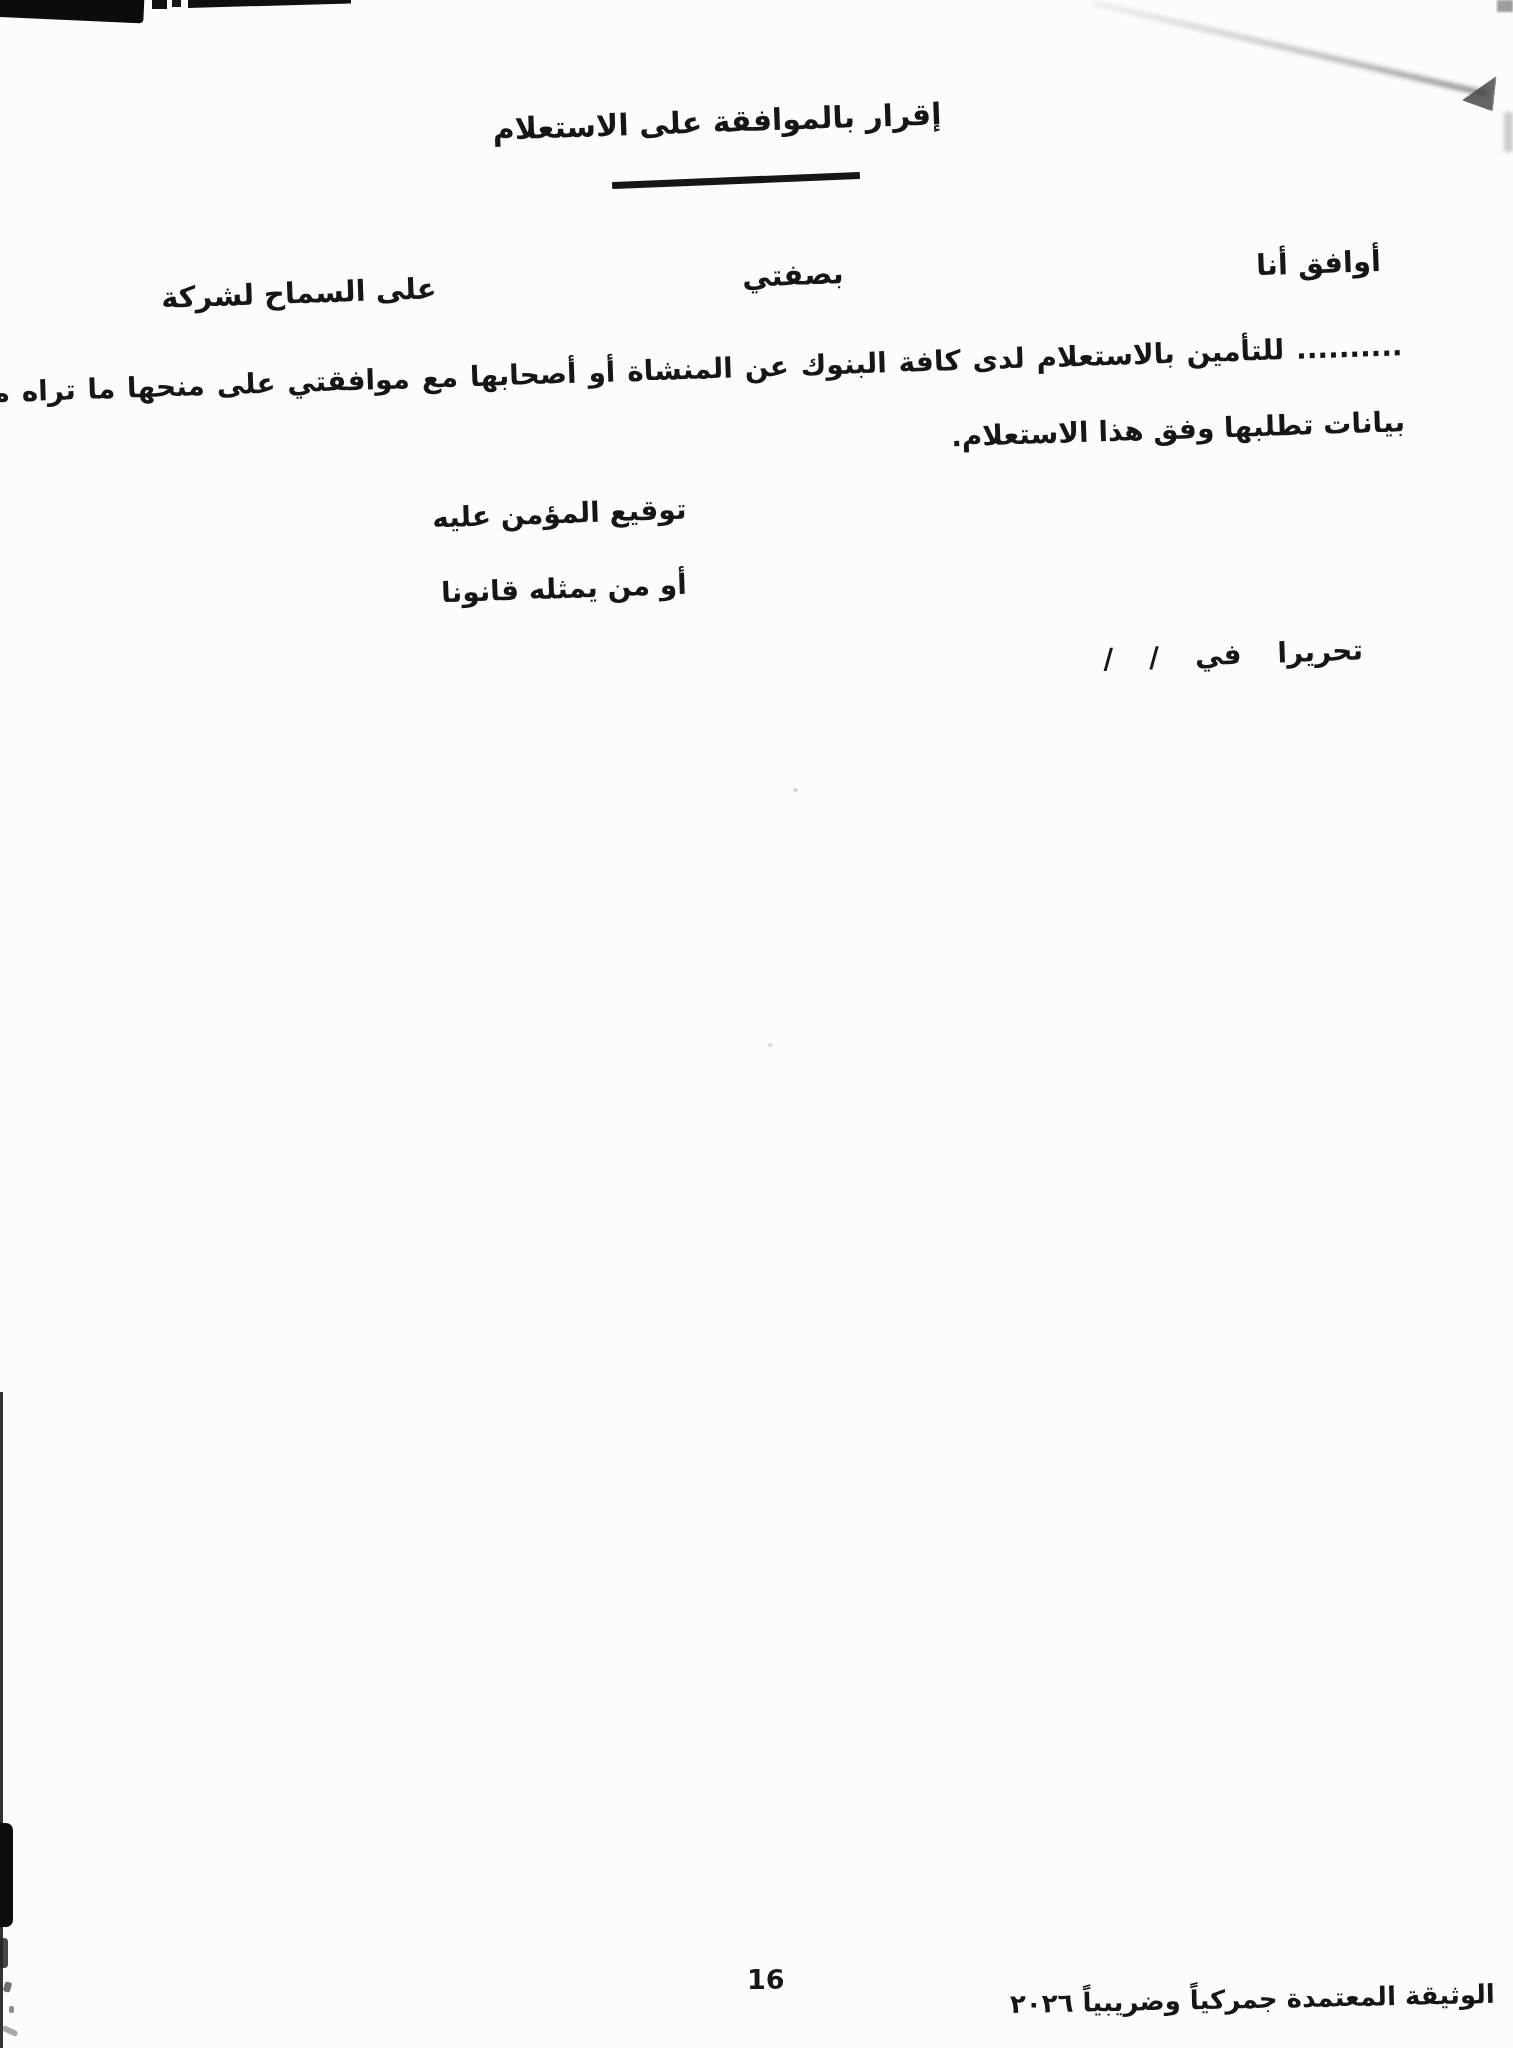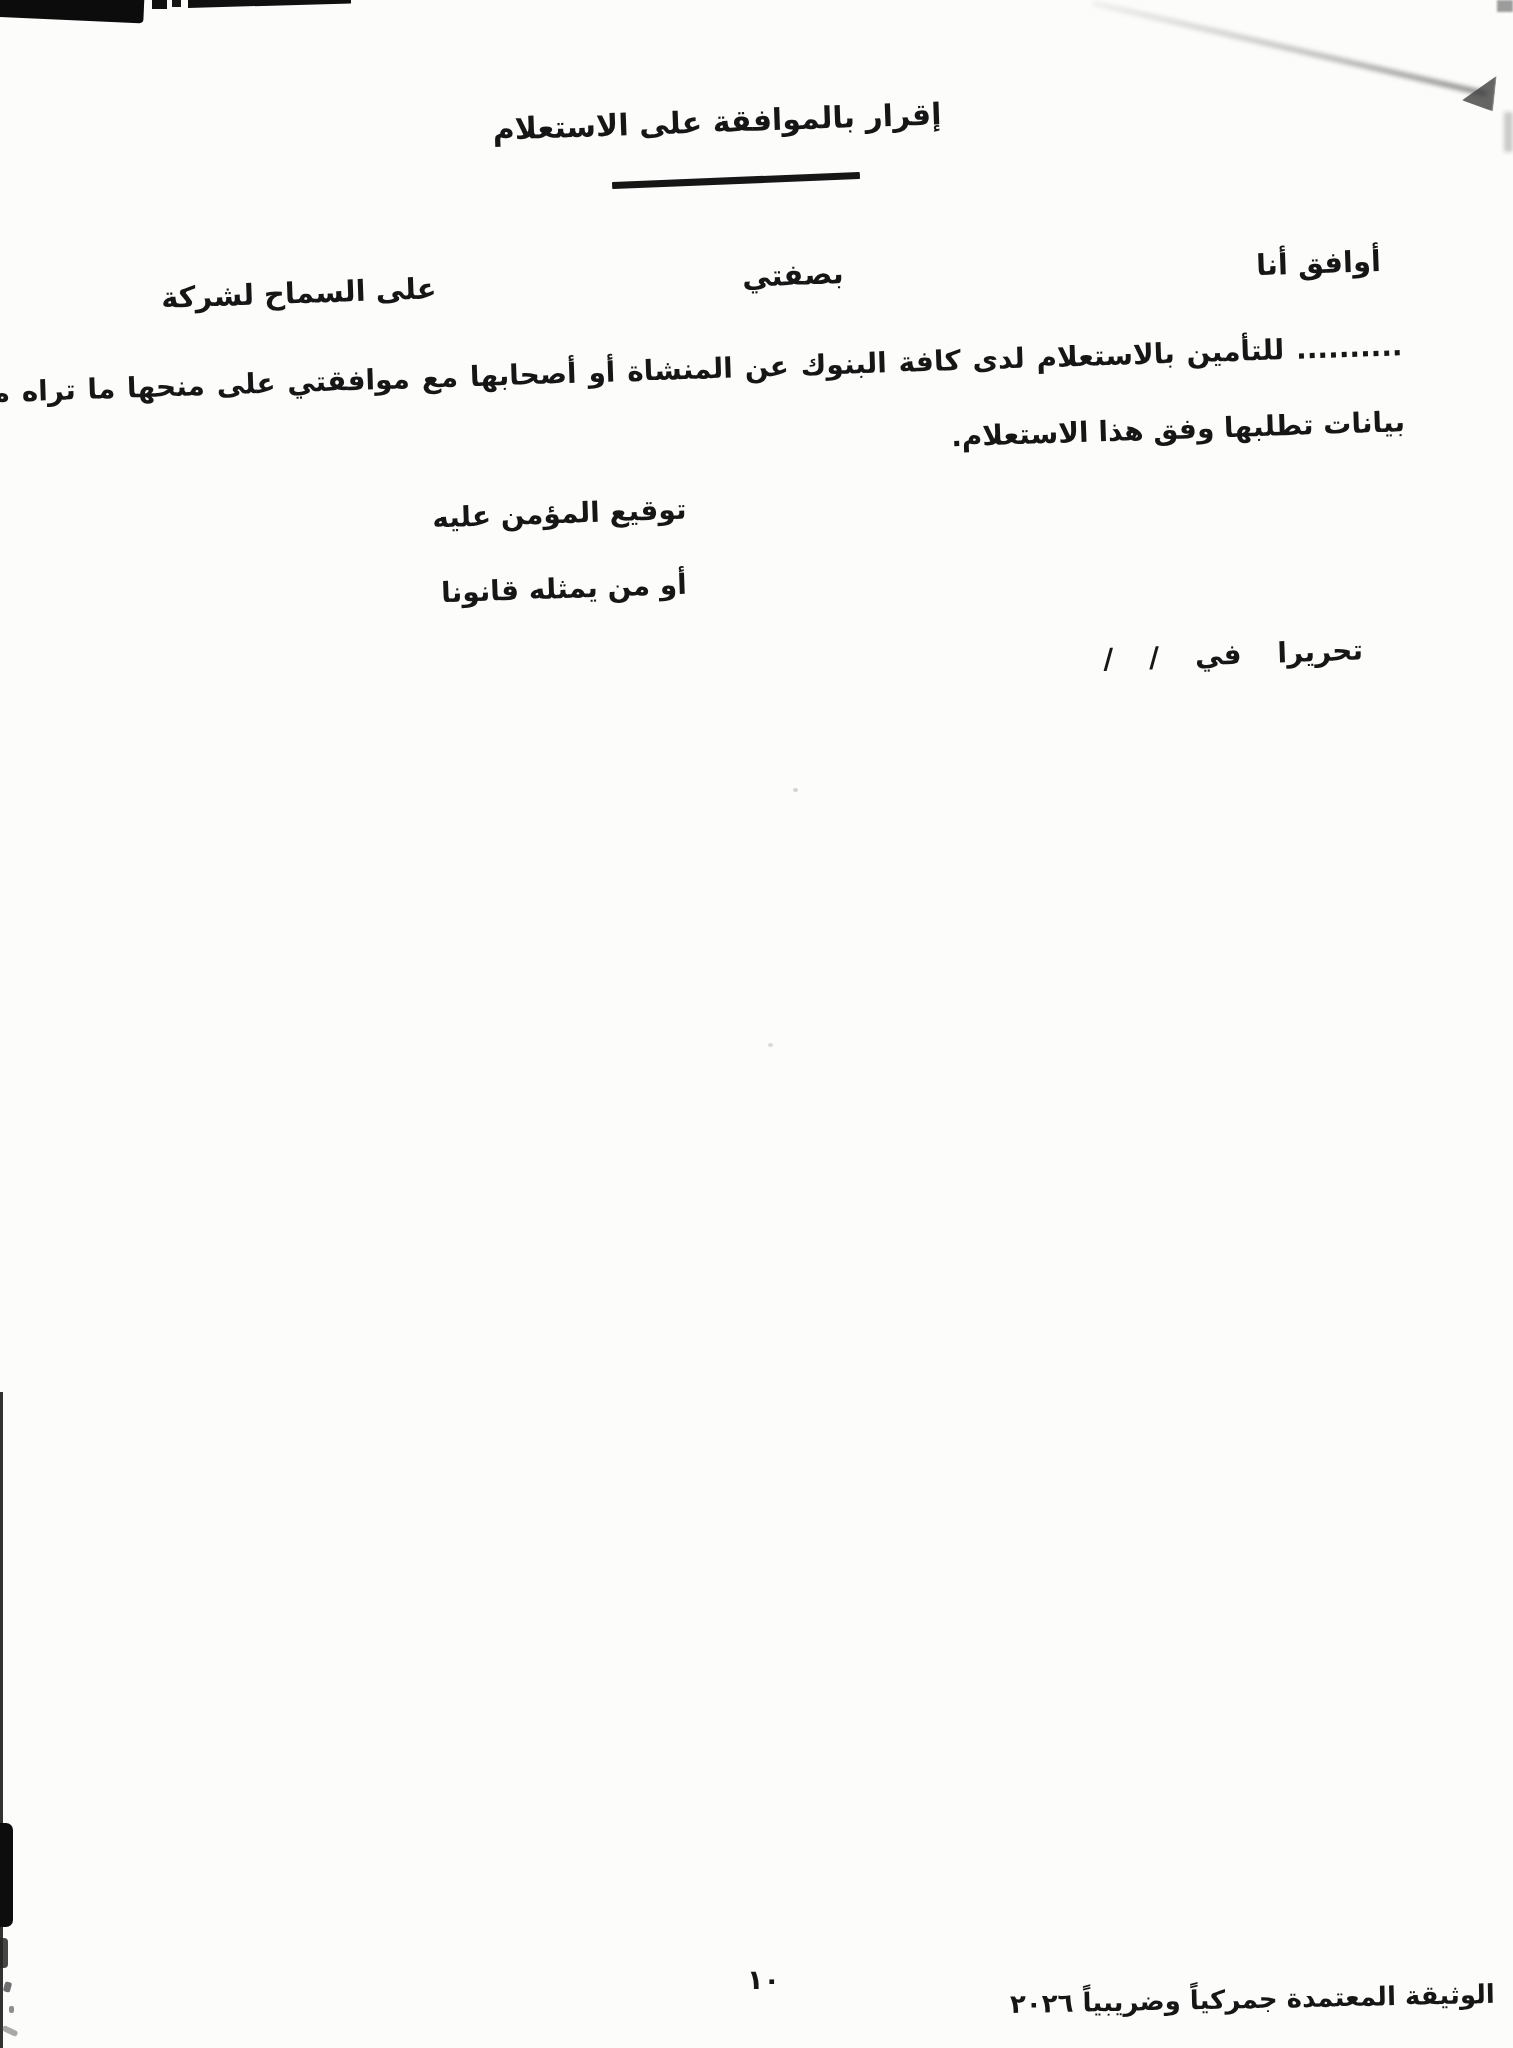--- a/index.html
+++ b/index.html
@@ -112,16 +112,16 @@
   <div class="body-par">
     <div class="body-line1">.......... للتأمين بالاستعلام لدى كافة البنوك عن المنشاة أو أصحابها مع موافقتي على منحها ما تراه من</div>
     <div class="body-line2">بيانات تطلبها وفق هذا الاستعلام.</div>
   </div>
 
   <div class="t sig1">توقيع المؤمن عليه</div>
   <div class="t sig2">أو من يمثله قانونا</div>
 
   <div class="t date">تحريرا في / /</div>
 
-  <div class="t pagenum">١٠</div>
+  <div class="t pagenum">16</div>
   <div class="t cert">الوثيقة المعتمدة جمركياً وضريبياً ٢٠٢٦</div>
 
 </div>
 
 </body></html>

